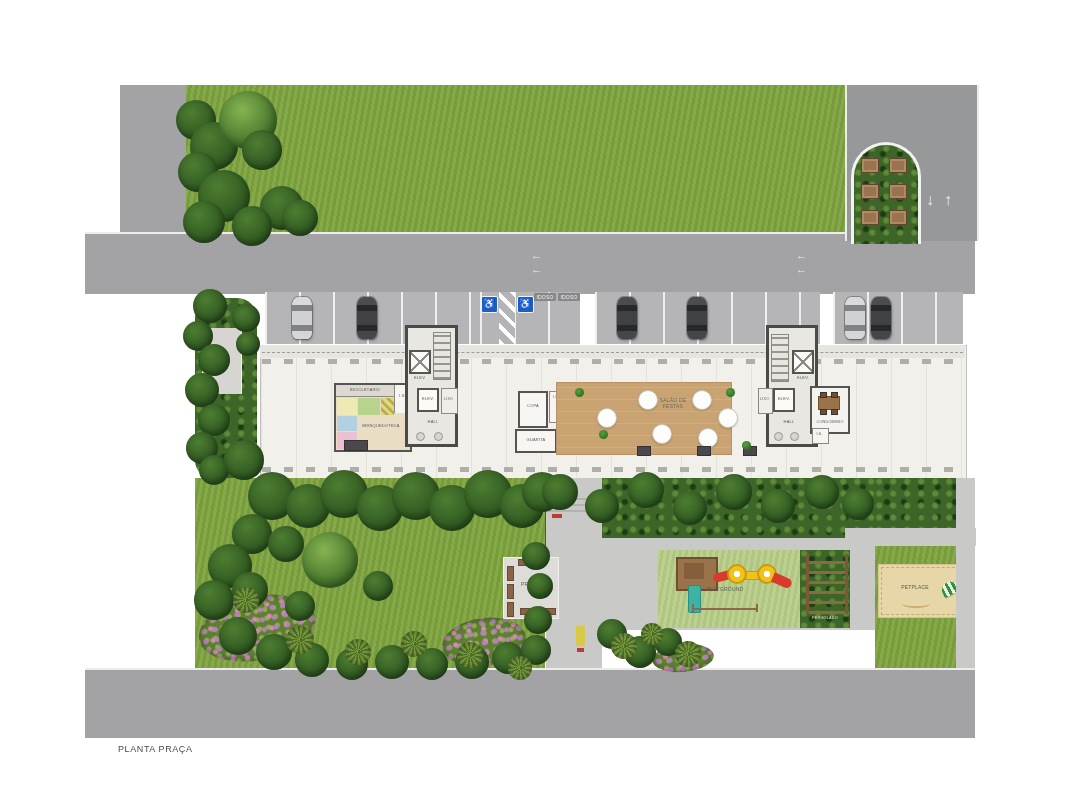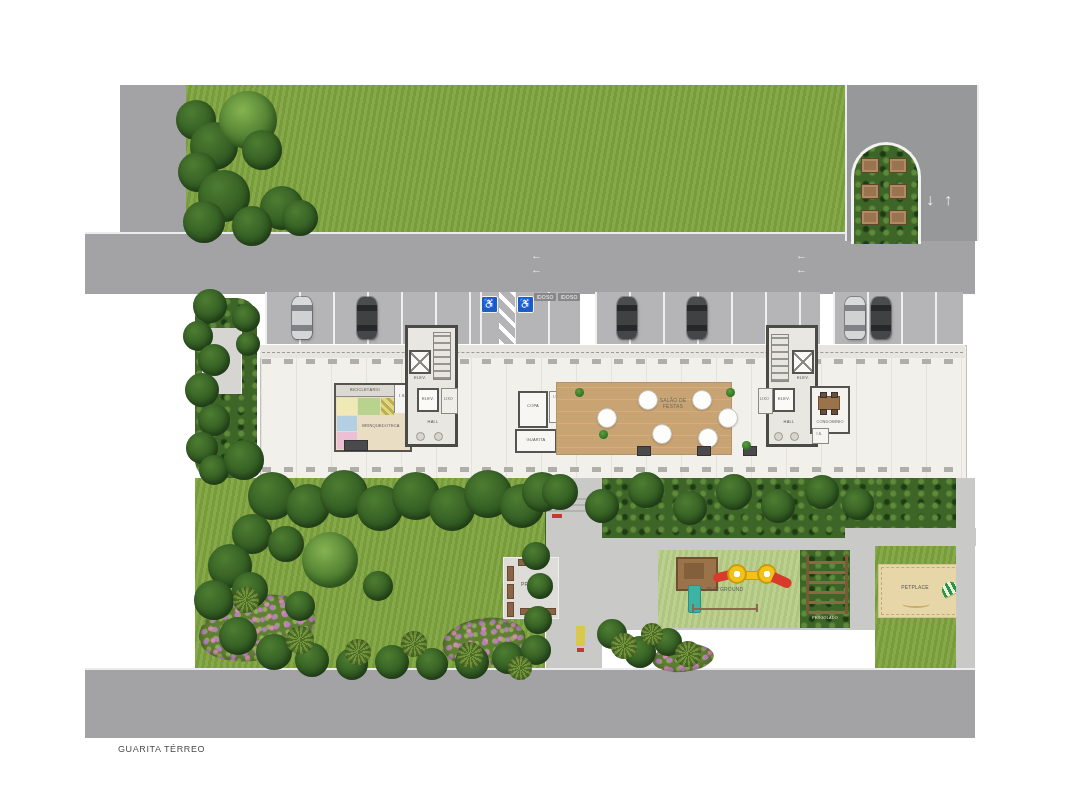--- a/index.html
+++ b/index.html
@@ -285,14 +285,14 @@
     <div class="bush" style="left: 654px; top: 628px; width: 28px; height: 28px;"></div>
     <div class="palm" style="left: 233px; top: 587px; width: 26px; height: 26px;"></div>
     <div class="palm" style="left: 286px; top: 626px; width: 28px; height: 28px;"></div>
     <div class="palm" style="left: 345px; top: 639px; width: 26px; height: 26px;"></div>
     <div class="palm" style="left: 401px; top: 631px; width: 26px; height: 26px;"></div>
     <div class="palm" style="left: 457px; top: 642px; width: 26px; height: 26px;"></div>
     <div class="palm" style="left: 508px; top: 656px; width: 24px; height: 24px;"></div>
     <div class="palm" style="left: 611px; top: 633px; width: 26px; height: 26px;"></div>
     <div class="palm" style="left: 675px; top: 641px; width: 26px; height: 26px;"></div>
     <div class="palm" style="left: 641px; top: 623px; width: 22px; height: 22px;"></div>
-    <div class="title" style="left:118px;top:744px;">GUARITA TÉRREO</div>
+    <div class="title" style="left:118px;top:744px;">PLANTA PRAÇA</div>
 </div>
 
 </body></html>

